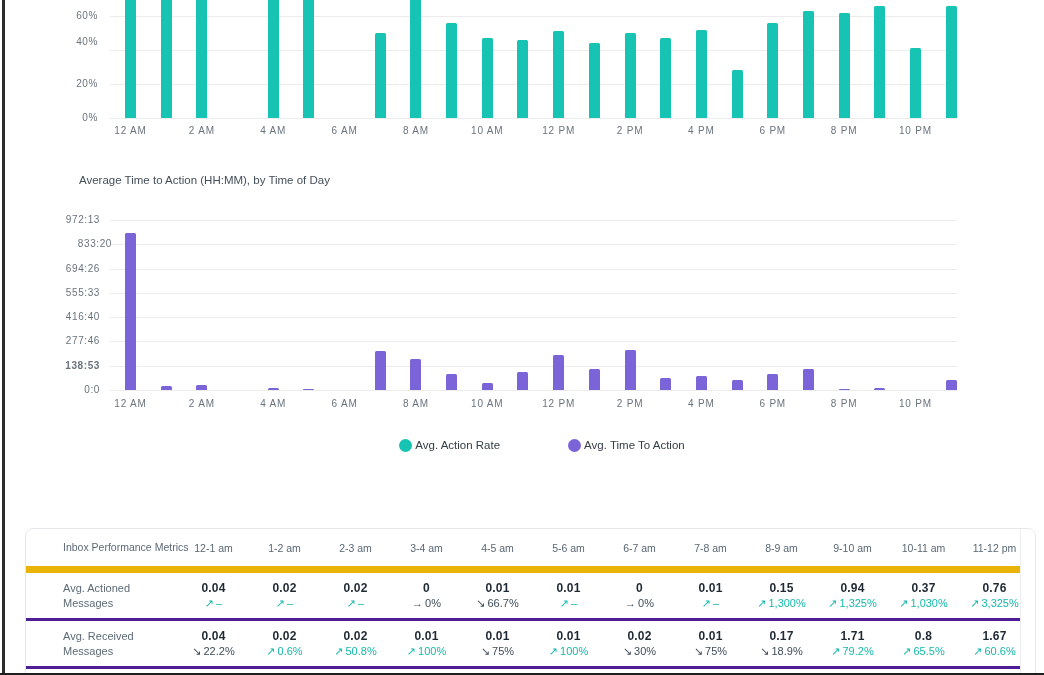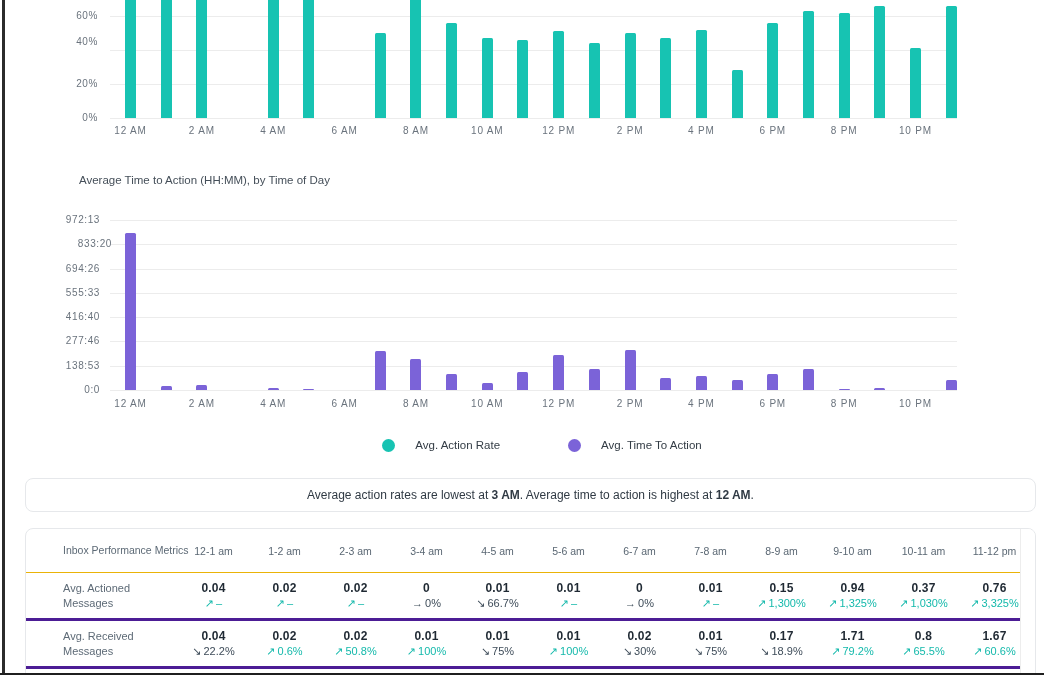--- a/index.html
+++ b/index.html
@@ -16,33 +16,33 @@
   #chart2-wrap { top:160px; height:260px; }
   #chart2 { position:absolute; left:0; top:0; width:1044px; height:260px; }
   .chart-title { position:absolute; left:79px; top:14px; font-size:11.5px; color:#454f59; }
   .gridline { position:absolute; height:1px; background:#ececec; }
   .bar { position:absolute; border-radius:1.5px 1.5px 0 0; }
   .ytick { position:absolute; text-align:right; font-size:10px; color:#6a737d; letter-spacing:0.6px; }
   .xtick { position:absolute; transform:translateX(-50%); font-size:10px; color:#6a737d; letter-spacing:0.8px; white-space:nowrap; }
 
   
   .legend { position:absolute; left:0; top:433px; width:1044px; height:24px; display:flex; justify-content:center; align-items:center; gap:28px; }
-  .legend-item { display:flex; align-items:center; gap:20px; cursor:default;padding-left:40px; }
+  .legend-item { display:flex; align-items:center; gap:3px; cursor:default;padding-left:40px; }
   .legend-dot { width:13px; height:13px; border-radius:50%; }
   .legend-label { font-size:11.5px; color:#333c45; }
 
   
   .banner { position:absolute; left:25px; top:478px; width:1011px; height:34px; border:1px solid #e6e8eb; border-radius:8px; background:#fff; display:flex; align-items:center; justify-content:center; }
   .banner-text { font-size:12px; color:#303a44; }
   .banner-text b { font-weight:bold; }
 
   
   .table-card { position:absolute; left:25px; top:528px; width:1011px; height:170px; border:1px solid #e6e8eb; border-radius:8px; background:#fff; overflow:hidden; }
   .trow { display:grid; grid-template-columns:152px repeat(12, 71px); align-items:center; }
-  .thead { height:44px; border-bottom:1px solid #eab308; }
+  .thead { height:44px; border-bottom:7px solid #eab308; }
   .tdata { height:48px; border-bottom:3px solid #4c1d95; }
   .tcell { text-align:center; font-size:10.5px; color:#5a6773; }
   .tcell.metric { text-align:left; padding-left:37px; font-size:11px; color:#5d6a76; line-height:15px; padding-right:8px; }
   .thead .tcell.metric { font-size:10.5px; white-space:nowrap; }
   .val { font-size:12px; font-weight:bold; color:#1f2933; line-height:15px; letter-spacing:0.2px; }
   .trend { font-size:11px; line-height:15px; white-space:nowrap; }
   .trend .arrow { margin-right:2px; }
   .t-up { color:#14b9ab; }
   .t-down, .t-flat { color:#3e4c59; }
   .scroll-strip { position:absolute; top:0; right:0; bottom:0; width:15px; background:#fff; border-left:1px solid #ededed; z-index:5; }
@@ -106,21 +106,21 @@
         <div class="ytick" style="left: 12px; width: 100px; top: 78.2839px;">833:20</div>
         <div class="gridline" style="left: 110px; width: 847px; top: 108.57px;"></div>
         <div class="ytick" style="left: 0px; width: 100px; top: 102.57px;">694:26</div>
         <div class="gridline" style="left: 110px; width: 847px; top: 132.855px;"></div>
         <div class="ytick" style="left: 0px; width: 100px; top: 126.855px;">555:33</div>
         <div class="gridline" style="left: 110px; width: 847px; top: 157.141px;"></div>
         <div class="ytick" style="left: 0px; width: 100px; top: 151.141px;">416:40</div>
         <div class="gridline" style="left: 110px; width: 847px; top: 181.427px;"></div>
         <div class="ytick" style="left: 0px; width: 100px; top: 175.427px;">277:46</div>
         <div class="gridline" style="left: 110px; width: 847px; top: 205.714px;"></div>
-        <div class="ytick" style="left: 0px; width: 100px; top: 199.714px;">138:53</div>
+        <div class="ytick" style="left: 0px; width: 100px; top: 199.714px; font-weight: bold;">138:53</div>
         <div class="gridline" style="left: 110px; width: 847px; top: 230px;"></div>
         <div class="ytick" style="left: 0px; width: 100px; top: 224px;">0:0</div>
         <div class="bar" style="left: 125px; top: 72.626px; width: 11px; height: 157.374px; background: rgb(123, 99, 216);"></div>
         <div class="bar" style="left: 160.68px; top: 225.978px; width: 11px; height: 4.02178px; background: rgb(123, 99, 216);"></div>
         <div class="bar" style="left: 196.36px; top: 224.754px; width: 11px; height: 5.2458px; background: rgb(123, 99, 216);"></div>
         <div class="bar" style="left: 267.72px; top: 227.902px; width: 11px; height: 2.09832px; background: rgb(123, 99, 216);"></div>
         <div class="bar" style="left: 303.4px; top: 228.601px; width: 11px; height: 1.39888px; background: rgb(123, 99, 216);"></div>
         <div class="bar" style="left: 374.76px; top: 190.656px; width: 11px; height: 39.3435px; background: rgb(123, 99, 216);"></div>
         <div class="bar" style="left: 410.44px; top: 199.399px; width: 11px; height: 30.6005px; background: rgb(123, 99, 216);"></div>
         <div class="bar" style="left: 446.12px; top: 213.738px; width: 11px; height: 16.262px; background: rgb(123, 99, 216);"></div>
@@ -156,23 +156,20 @@
       <div class="legend-item">
         <div class="legend-dot" style="background: rgb(23, 195, 178);"></div>
         <div class="legend-label">Avg. Action Rate</div>
       </div>
       <div class="legend-item">
         <div class="legend-dot" style="background: rgb(123, 99, 216);"></div>
         <div class="legend-label">Avg. Time To Action</div>
       </div>
     </div>
 
-  <div class="banner">
-    <div class="banner-text"><span>Average action rates are lowest at </span><b>3 AM</b><span>. Average time to action is highest at </span><b>12 AM</b><span>.</span></div>
-  </div>
 
   <div class="table-card">
     <div id="perf-table">
         <div class="trow thead">
           <div class="tcell metric">Inbox Performance Metrics</div>
           <div class="tcell">12-1 am</div>
           <div class="tcell">1-2 am</div>
           <div class="tcell">2-3 am</div>
           <div class="tcell">3-4 am</div>
           <div class="tcell">4-5 am</div>

